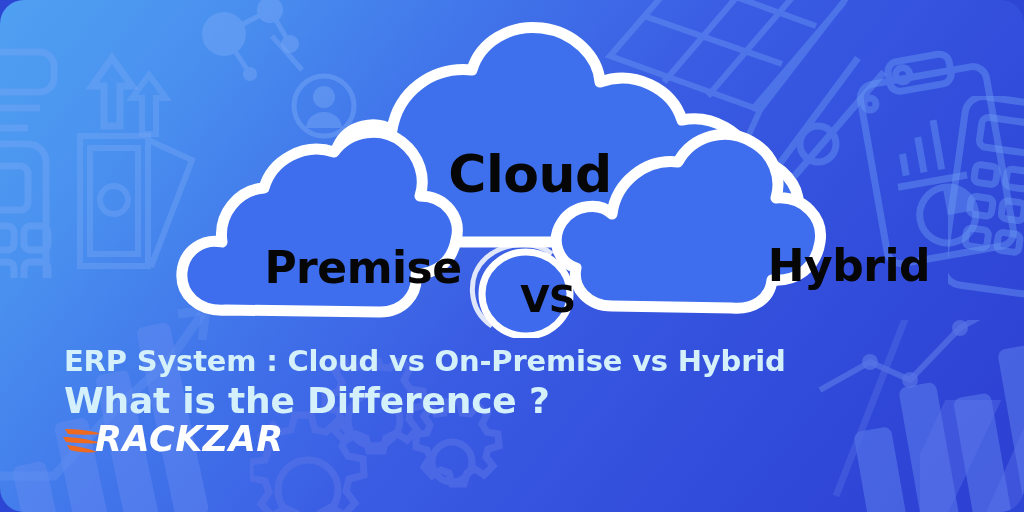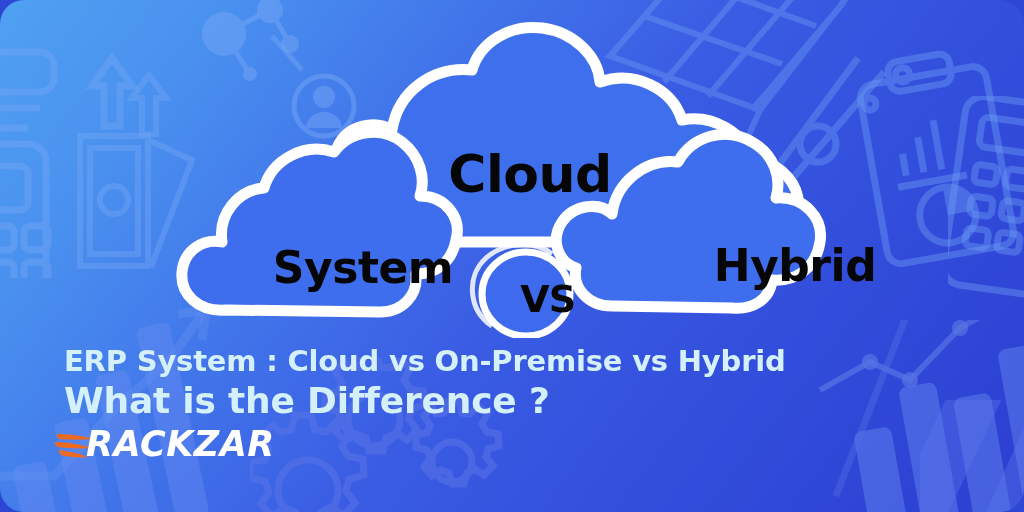--- a/index.html
+++ b/index.html
@@ -43,21 +43,21 @@
     color:#060606;
     font-family:"DejaVu Sans", sans-serif;
     font-weight:700;
     letter-spacing:-0.5px;
     white-space:nowrap;
     text-align:center;
     line-height:1;
   }
   #label-cloud   { left:0; right:0; top:130px; font-size:52px; }
   #label-premise { left:68px;  width:270px; top:228px; font-size:44px; }
-  #label-hybrid  { left:500px; width:270px; top:226px; font-size:44px; }
+  #label-hybrid  { left:500px; width:270px; top:226px; font-size:44px;text-align:right; }
 
   #label-vs {
     position:absolute;
     left:315px; width:100px; top:262px;
     text-align:right;
     color:#060606;
     font-weight:700;
     font-size:38px;
     letter-spacing:-1px;
     line-height:1;
@@ -79,23 +79,23 @@
     white-space:nowrap;
     line-height:1.18;
     letter-spacing:-0.2px;
   }
   #headline-1 { font-size:29px; }
   #headline-2 { font-size:36px; margin-top:2px; }
 
   
   #logo {
     position:absolute;
-    left:54px; bottom:46px;
+    left:63px; bottom:46px;
     display:flex;
-    align-items:center;
+    align-items:flex-start;
     height:44px;
   }
   #logo-mark { width:44px; height:34px; margin-right:-12px; position:relative; z-index:1;}
   #logo-text {
     color:#ffffff;
     font-family:"DejaVu Sans", sans-serif;
     font-weight:700;
     font-style:italic;
     font-size:35px;
     letter-spacing:0.5px;
@@ -286,21 +286,21 @@
            C644 178 664 200 660 224
            C656 250 636 264 612 262
            C610 282 592 292 572 290
            Z" fill="#3e6eee" stroke="#ffffff" stroke-width="11" stroke-linejoin="round"></path>
 
       <ellipse cx="366" cy="276" rx="44" ry="42" fill="#3e6bee" stroke="#ffffff" stroke-width="7"></ellipse>
       <path d="M332 308 C308 292 306 258 326 240 C344 224 374 222 392 236" fill="none" stroke="#ffffff" stroke-width="5" opacity="0.85"></path>
     </svg>
 
     <div class="cloud-label" id="label-cloud">Cloud</div>
-    <div class="cloud-label" id="label-premise">System</div>
+    <div class="cloud-label" id="label-premise">Premise</div>
     <div class="cloud-label" id="label-hybrid">Hybrid</div>
     <div id="label-vs">VS</div>
   </div>
 
   <div id="headline-block">
     <div class="headline" id="headline-1">ERP System : Cloud vs On-Premise vs Hybrid</div>
     <div class="headline" id="headline-2">What is the Difference ?</div>
   </div>
 
   <div id="logo">

